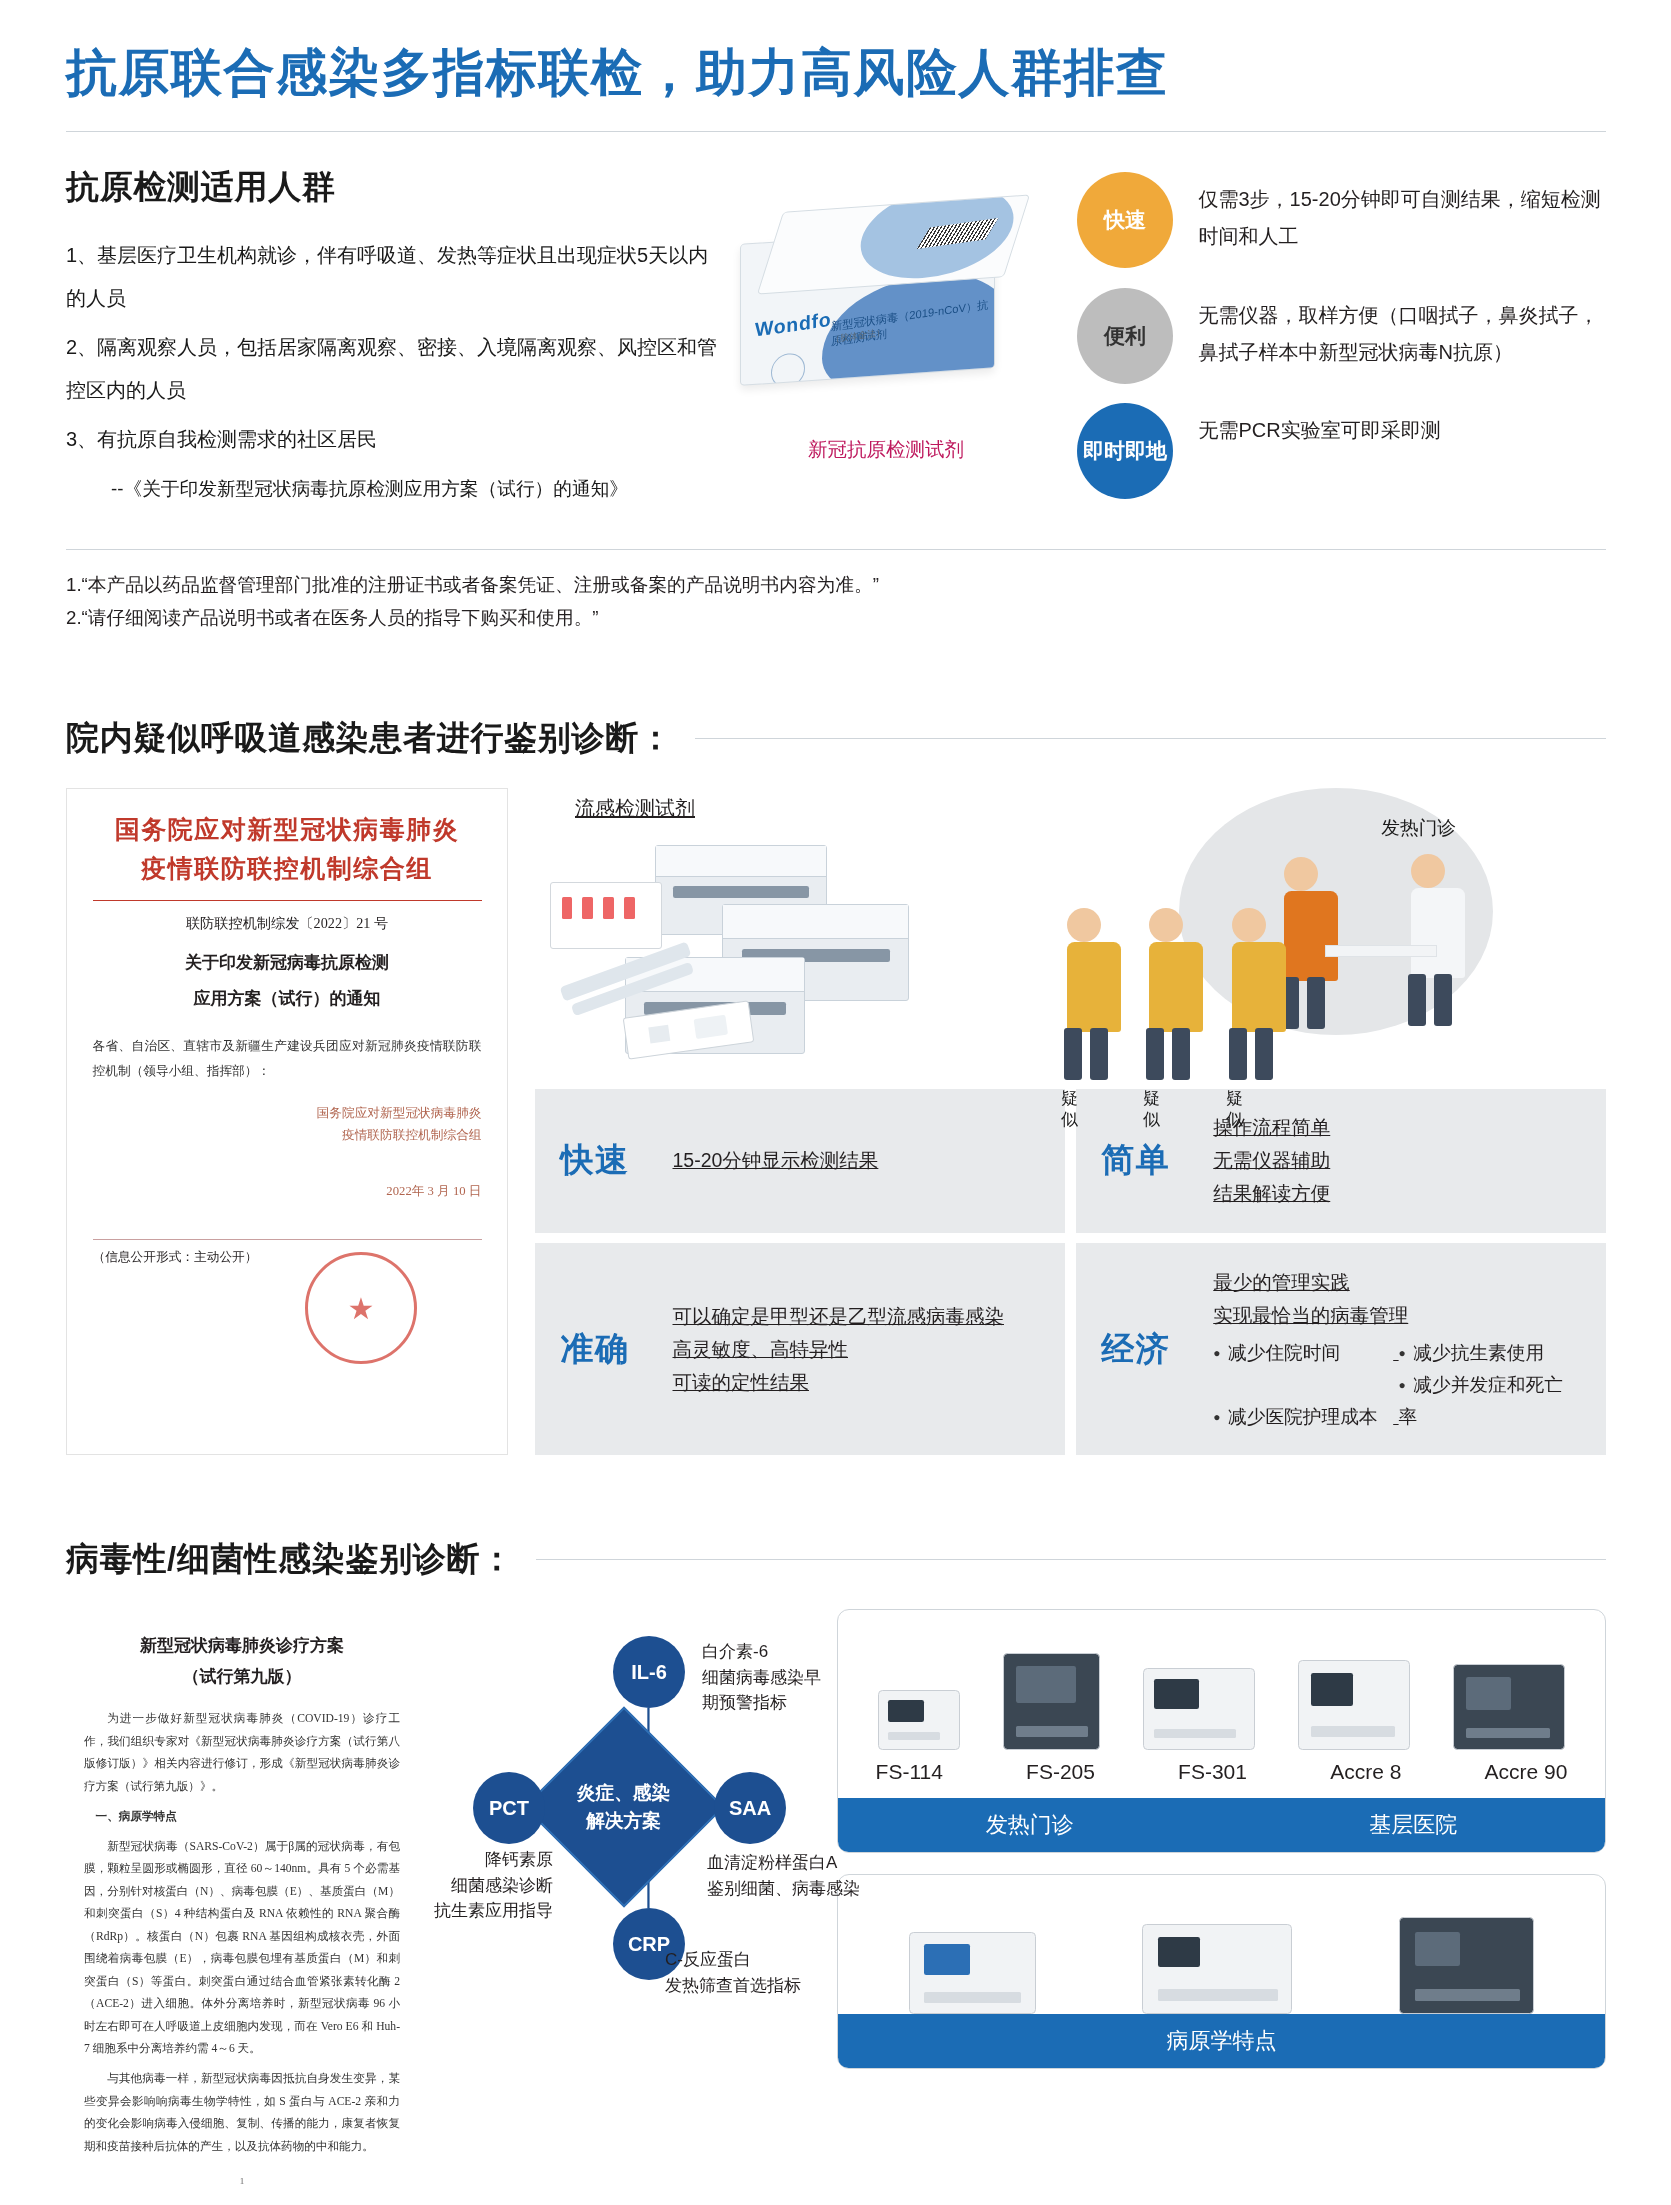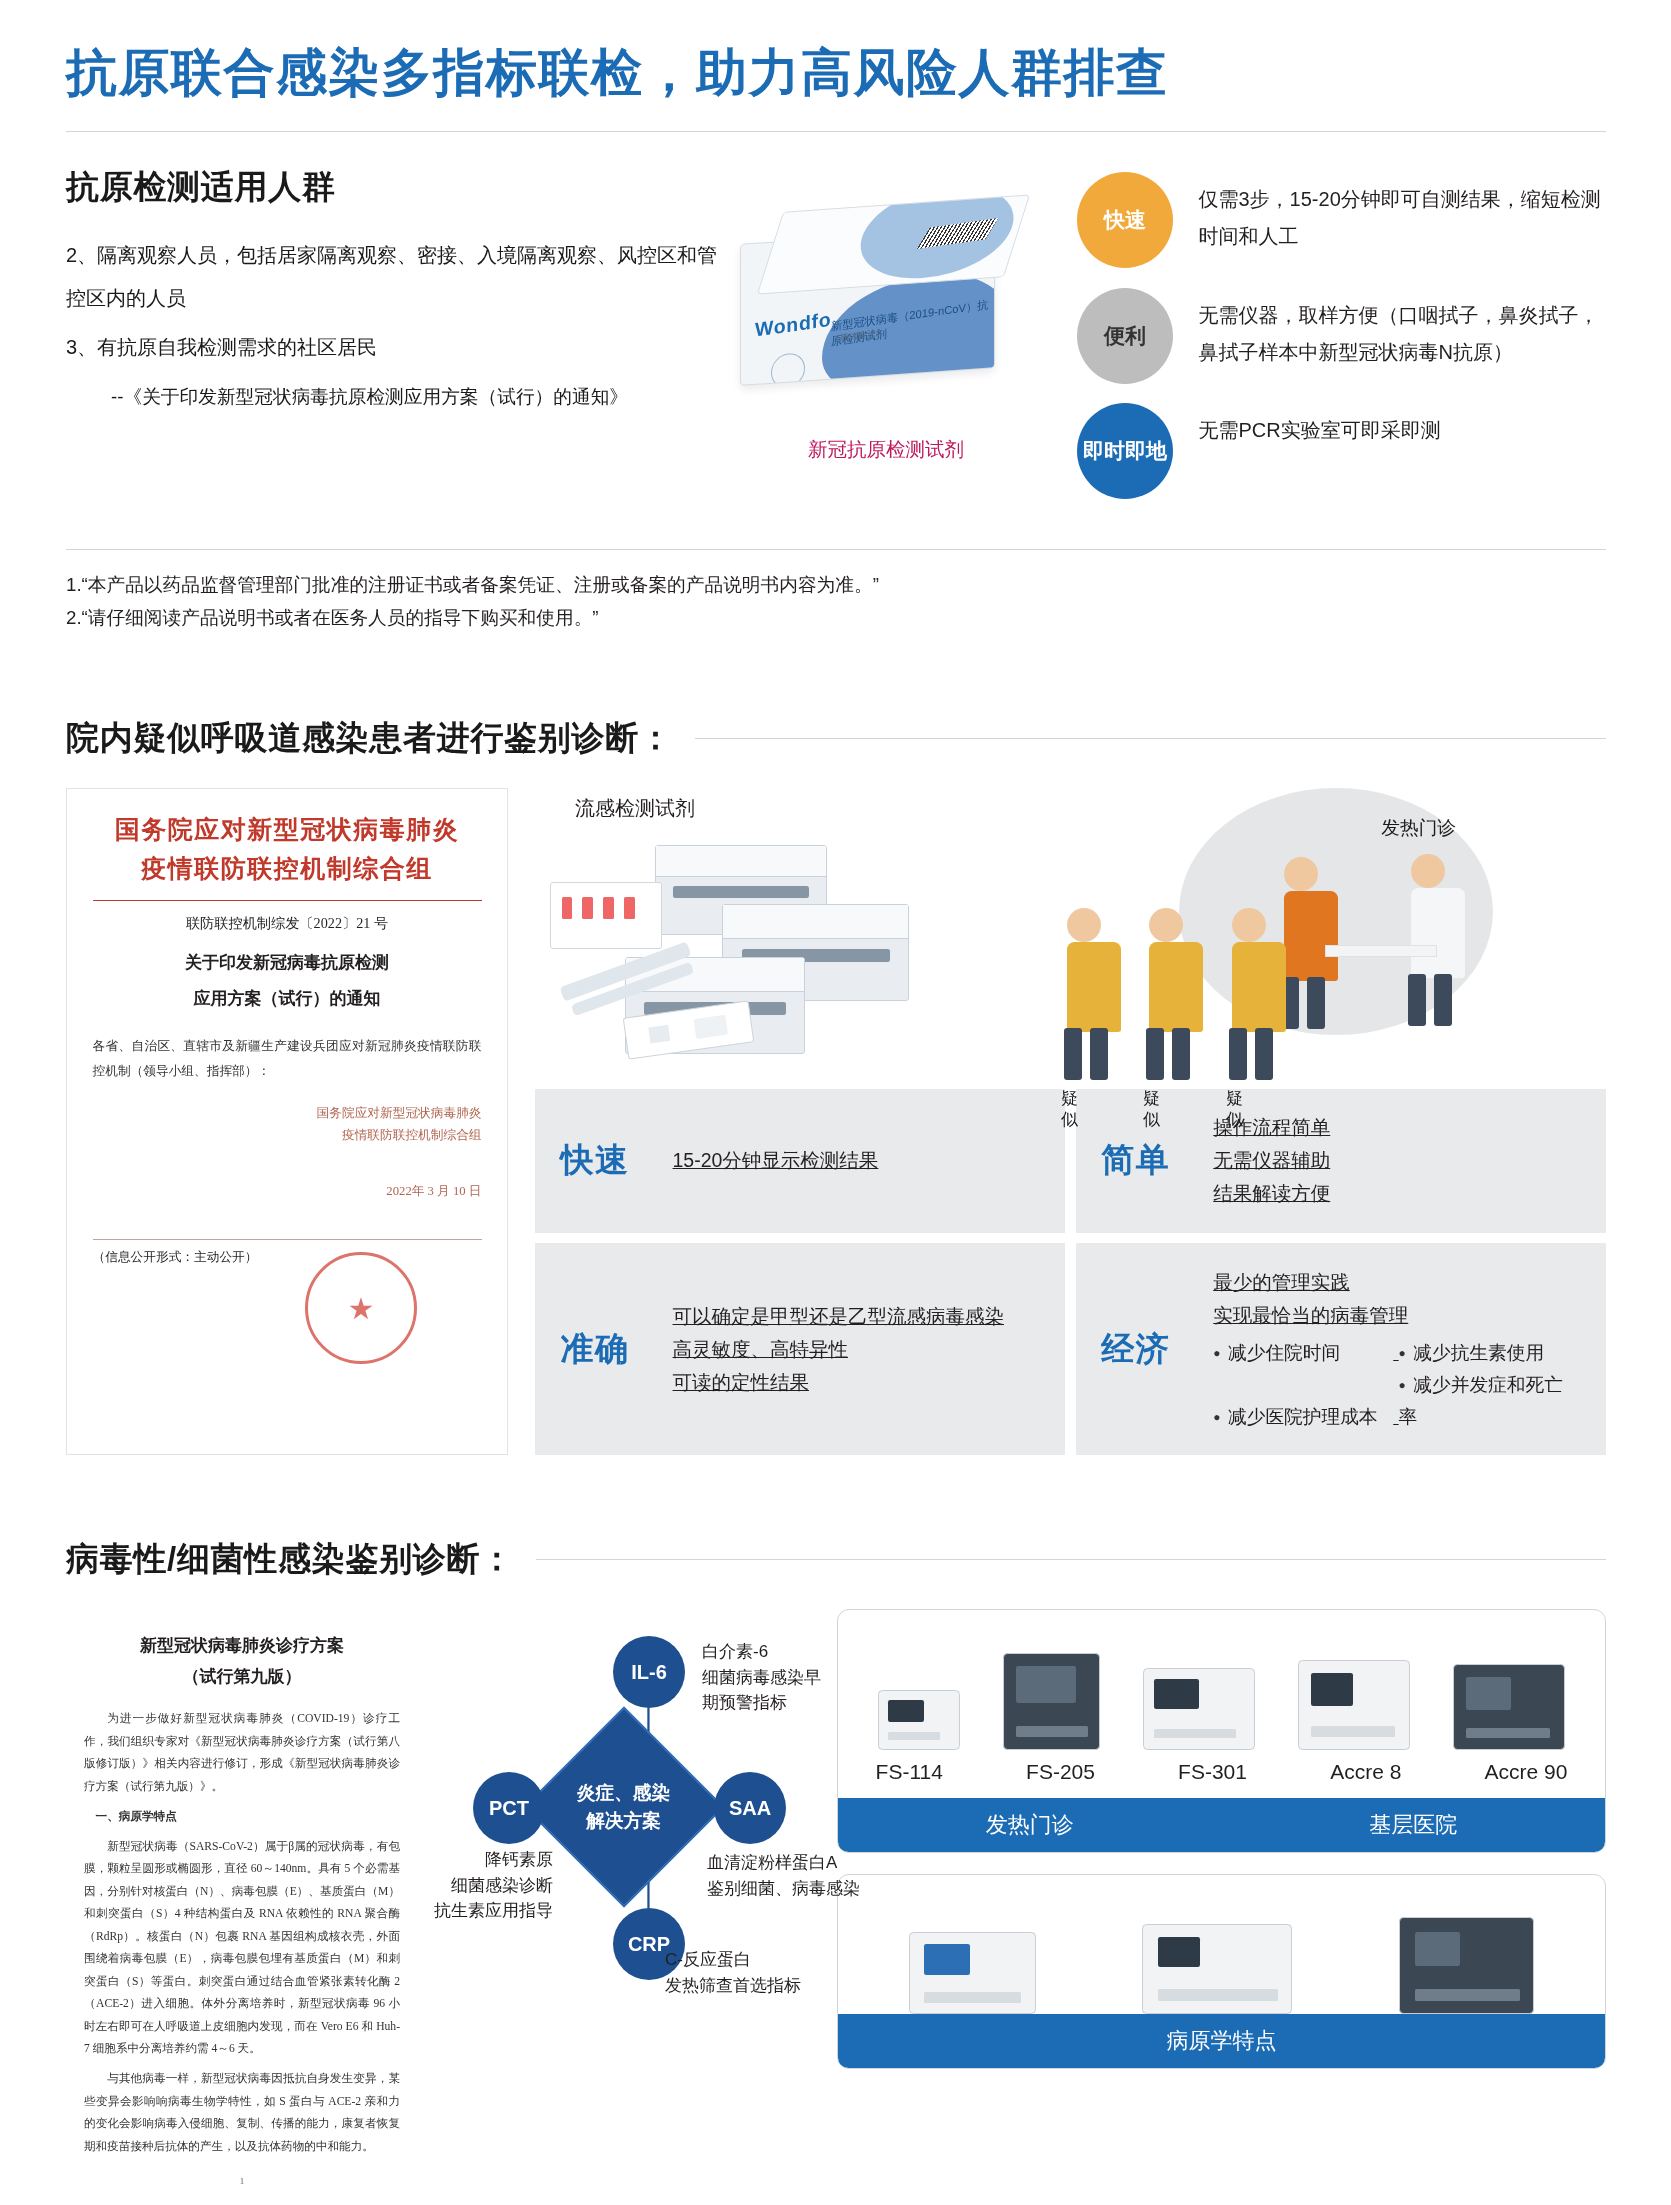--- a/index.html
+++ b/index.html
@@ -109,21 +109,21 @@
   .doc-p { font-family:"Liberation Serif", serif; font-size: 12.7px; line-height: 25px; text-align: justify; margin: 0 0 9px 0; color:#333;}
   .doc-sign { text-align: right; font-family:"Liberation Serif", serif; font-size: 12.7px; line-height: 22.5px; margin-top: 18px; color:#b1654f;}
   .doc-stamp {
     position:absolute; right: 90px; bottom: 90px; width: 112px; height: 112px;
     border: 3px solid #d2453a; border-radius: 50%; opacity: .75;
   }
   .doc-stamp .star { position:absolute; left:50%; top:50%; transform:translate(-50%,-50%); color:#d2453a; font-size: 30px;}
   .doc-foot { font-family:"Liberation Serif", serif; font-size: 12.7px; margin-top: 37px; border-top:0.7px solid #c9a0a0; padding-top: 9px;}
 
   .sec2-right { flex: 1; padding-left: 27px; }
-  .flu-label { font-size: 20px; margin: 7.5px 0 0 40px; }
+  .flu-label { font-size: 20px; margin: 7.5px 0 0 40px; text-decoration: underline; }
   .visual-row { display: flex; }
   .flu-visual { position: relative; width: 479px; height: 247px; }
   .kit-box {
     position:absolute; background:#e9edf1; border:1.5px solid #c9d2da; border-radius: 3px;
   }
   .kit-box .lid { position:absolute; left:0; right:0; top:0; height: 36%; background:#f7f9fb; border-bottom:1.5px solid #c9d2da;}
   .kit-box .strip { position:absolute; left:10%; right:10%; top:46%; height:14%; background:#8796a5; border-radius:2.2px;}
   .tray { position:absolute; background:#fff; border:1.5px solid #d3d8dd; border-radius:3px;}
   .tray .well { position:absolute; width: 10.5px; height: 22.5px; background:#e66; border-radius:1.5px;}
   .swab { position:absolute; background:#dfe6ec; border-radius: 4.5px; transform: rotate(-20deg);}
@@ -198,20 +198,21 @@
 <div class="page">
 
   <div class="main-title">抗原联合感染多指标联检，助力高风险人群排查</div>
   <div class="title-rule"></div>
 
   <div class="sec1">
 
     <div class="sec1-left">
       <div class="sec-h2">抗原检测适用人群</div>
       <div class="sec1-list">
+        <p>1、基层医疗卫生机构就诊，伴有呼吸道、发热等症状且出现症状5天以内的人员</p>
         <p>2、隔离观察人员，包括居家隔离观察、密接、入境隔离观察、风控区和管控区内的人员</p>
         <p>3、有抗原自我检测需求的社区居民</p>
         <p class="indent">--《关于印发新型冠状病毒抗原检测应用方案（试行）的通知》</p>
       </div>
     </div>
 
     <div class="sec1-mid">
       <div class="product-box">
         <div class="pb-body">
           <div class="pb-swoosh"></div>

